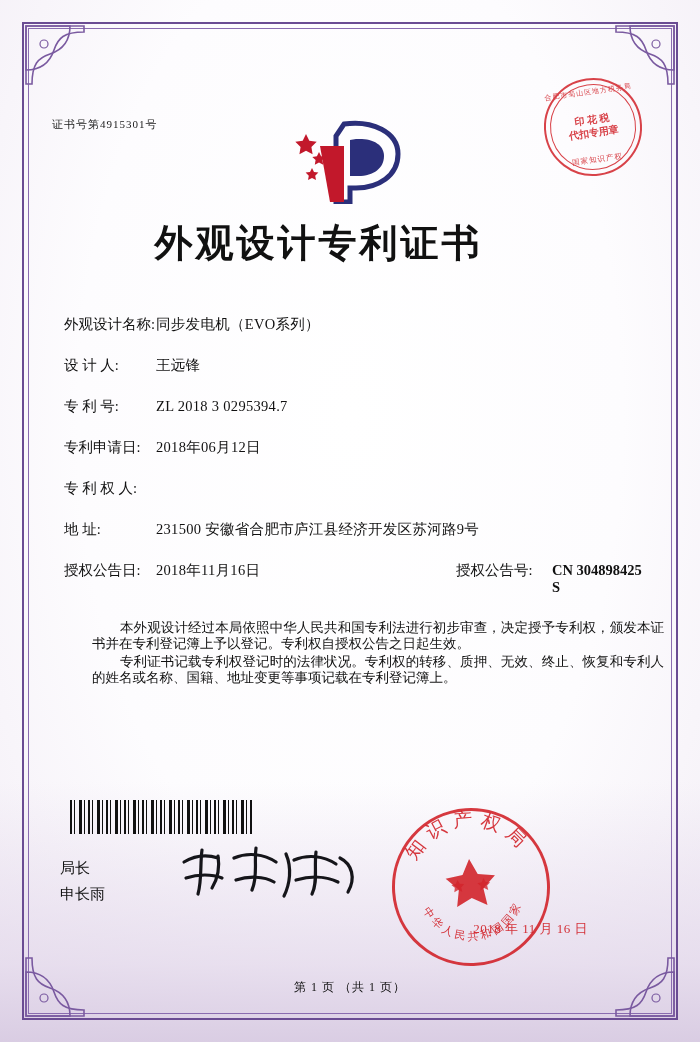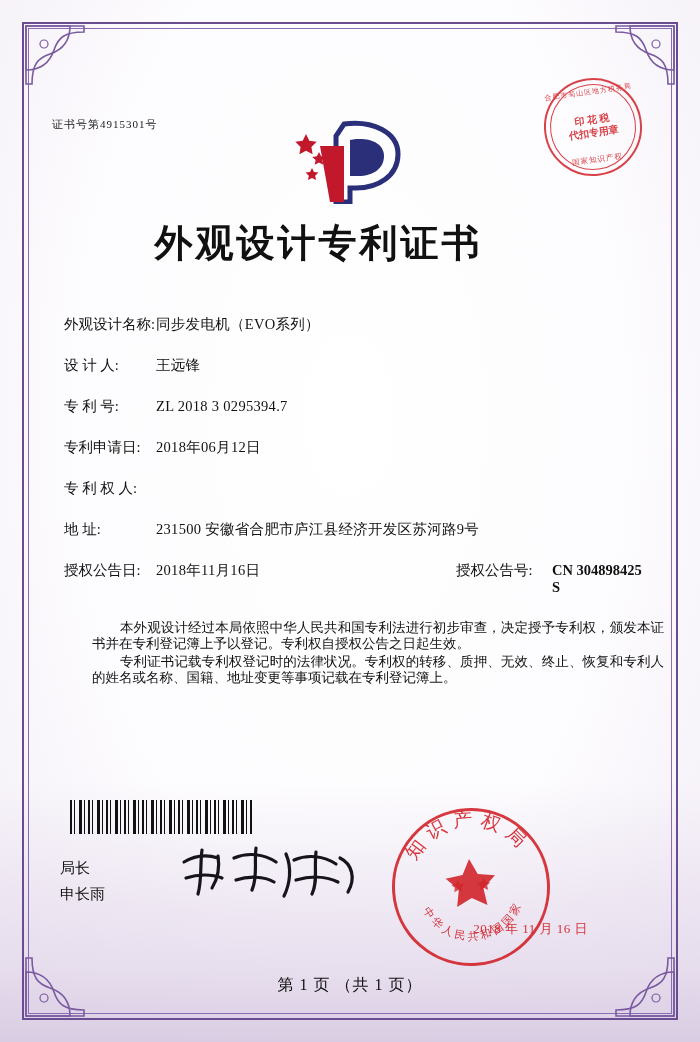--- a/index.html
+++ b/index.html
@@ -235,21 +235,21 @@
   .seal-text-svg {
     position: absolute;
     inset: 0;
   }
 
   .page-footer {
     position: absolute;
     left: 0; bottom: 46px;
     width: 700px;
     text-align: center;
-    font-size: 16px;
+    font-size: 12px;
     color: #111;
     letter-spacing: 1px;
   }
 </style>
 </head>
 <body>
 
 <div class="page">
 
   <div class="paper-tint"></div>

